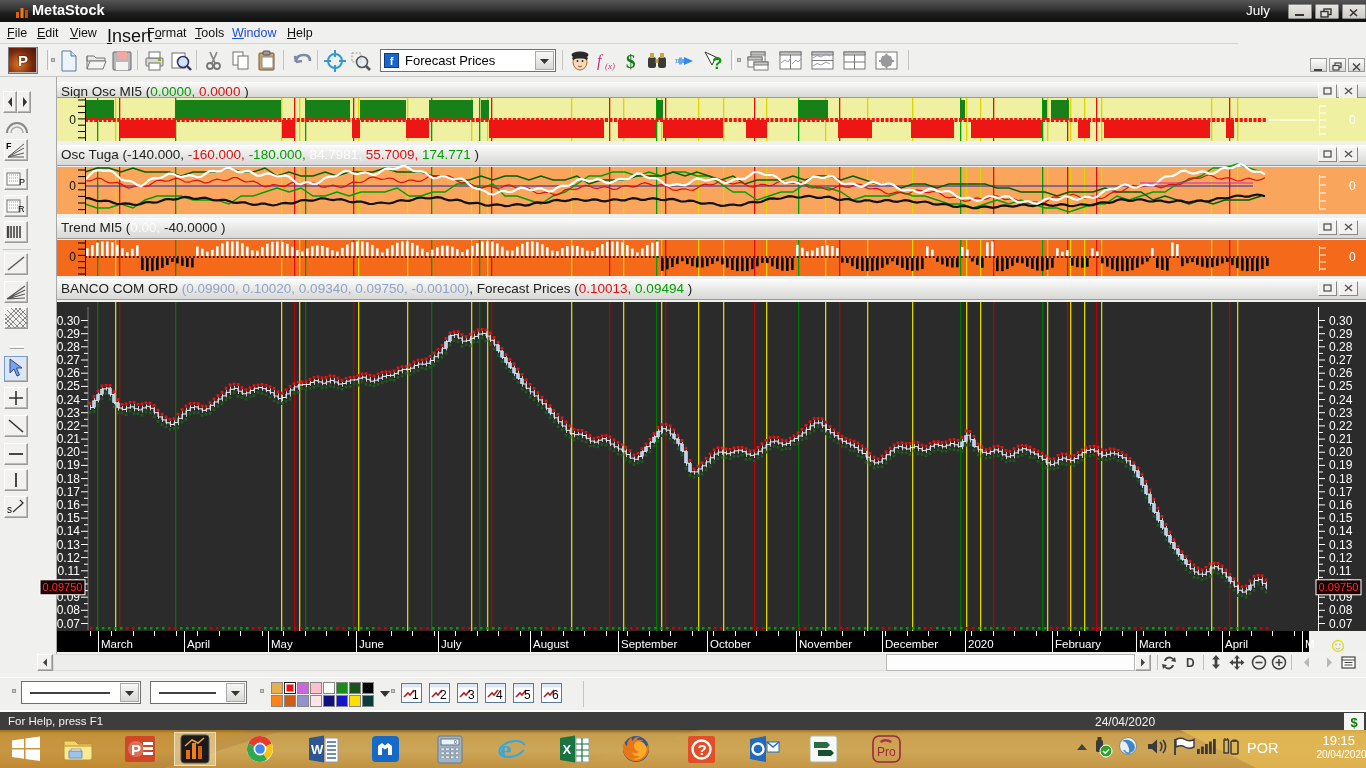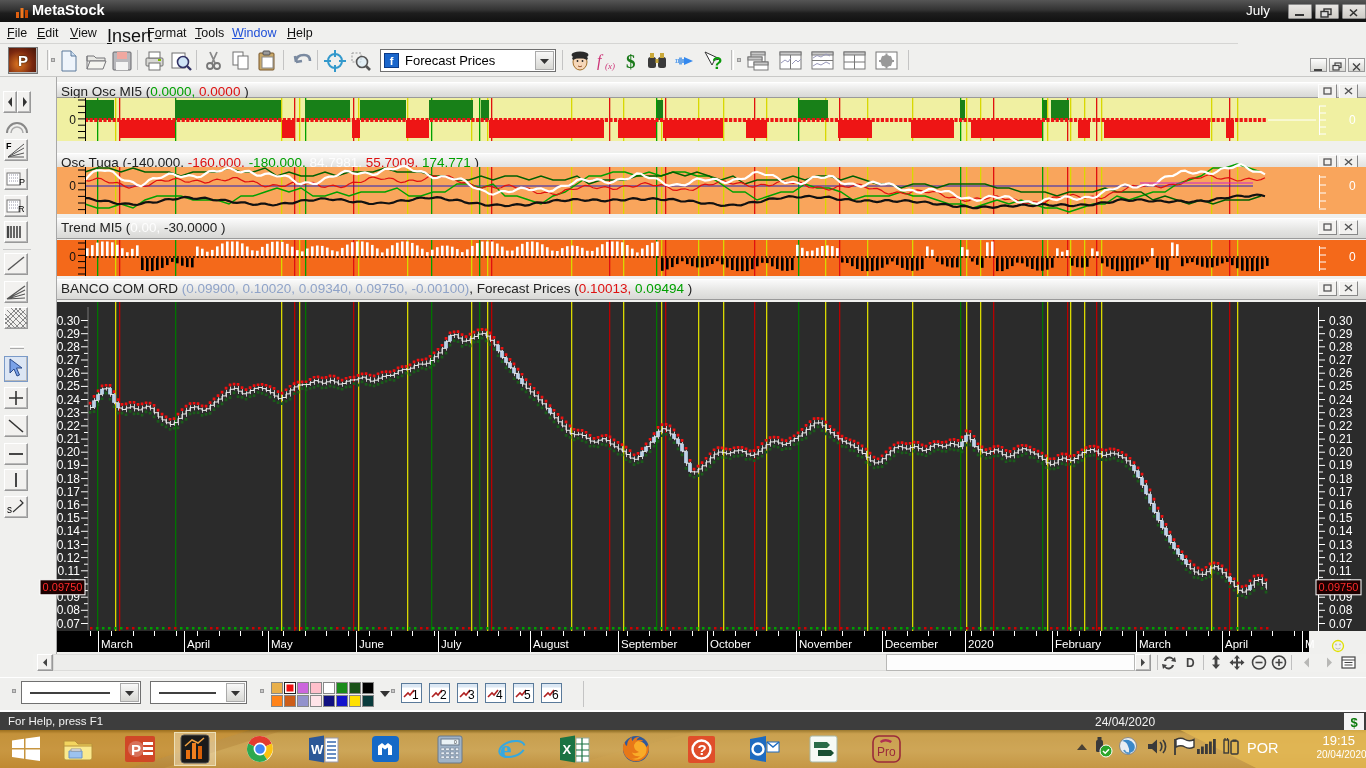--- a/index.html
+++ b/index.html
@@ -260,31 +260,31 @@
 </div>
 <div class="panelhdr" style="top:82px;height:16px">
 <div class="phtxt"><span class="blk">Sign Osc MI5 (</span><span class="g">0.0000,</span><span class="blk"> </span><span class="r">0.0000</span><span class="blk"> )</span></div>
 <div class="hdrbtn" style="right:29px;top:1px"><svg width="17" height="13">
         <rect x="5" y="3" width="7" height="6" fill="none" stroke="#555" stroke-width="1.3"></rect>
       </svg></div>
 <div class="hdrbtn" style="right:8px;top:1px"><svg width="17" height="13">
         <path d="M5 3 l7 6 M12 3 l-7 6" stroke="#555" stroke-width="1.4"></path>
       </svg></div>
 </div>
-<div class="panelhdr" style="top:153px;height:21px">
+<div class="panelhdr" style="top:145px;height:21px">
 <div class="phtxt"><span class="blk">Osc Tuga (</span><span class="blk">-140.000,</span><span class="r"> -160.000,</span><span class="g"> -180.000,</span><span class="wht"> 84.7981,</span><span class="r"> 55.7009,</span><span class="g"> 174.771</span><span class="blk"> )</span></div>
 <div class="hdrbtn" style="right:29px;top:1px"><svg width="17" height="13">
         <rect x="5" y="3" width="7" height="6" fill="none" stroke="#555" stroke-width="1.3"></rect>
       </svg></div>
 <div class="hdrbtn" style="right:8px;top:1px"><svg width="17" height="13">
         <path d="M5 3 l7 6 M12 3 l-7 6" stroke="#555" stroke-width="1.4"></path>
       </svg></div>
 </div>
 <div class="panelhdr" style="top:218px;height:21px">
-<div class="phtxt"><span class="blk">Trend MI5 (</span><span class="wht">0.00,</span><span class="blk"> -30.0000 )</span></div>
+<div class="phtxt"><span class="blk">Trend MI5 (</span><span class="wht">0.00,</span><span class="blk"> -40.0000 )</span></div>
 <div class="hdrbtn" style="right:29px;top:1px"><svg width="17" height="13">
         <rect x="5" y="3" width="7" height="6" fill="none" stroke="#555" stroke-width="1.3"></rect>
       </svg></div>
 <div class="hdrbtn" style="right:8px;top:1px"><svg width="17" height="13">
         <path d="M5 3 l7 6 M12 3 l-7 6" stroke="#555" stroke-width="1.4"></path>
       </svg></div>
 </div>
 <div class="panelhdr" style="top:279px;height:21px">
 <div class="phtxt"><span class="blk">BANCO COM ORD </span><span class="blu">(0.09900, 0.10020, 0.09340, 0.09750, -0.00100)</span><span class="blk">, Forecast Prices (</span><span class="r">0.10013,</span><span class="g"> 0.09494</span><span class="blk"> )</span></div>
 <div class="hdrbtn" style="right:29px;top:1px"><svg width="17" height="13">

